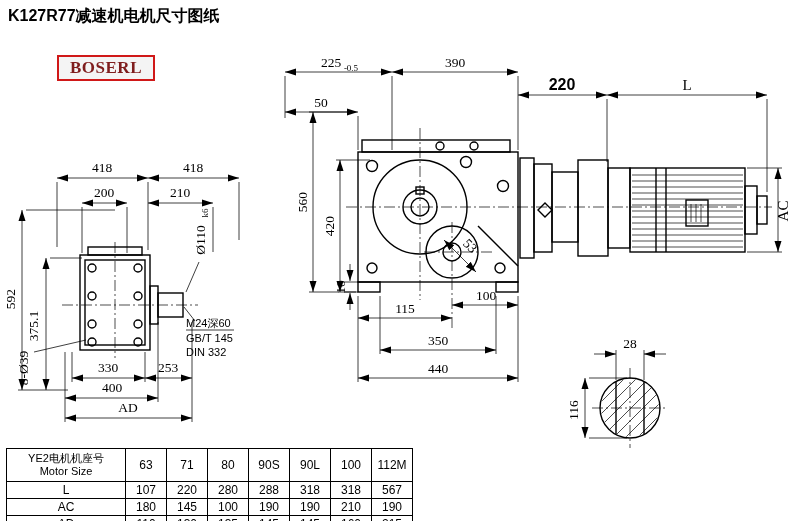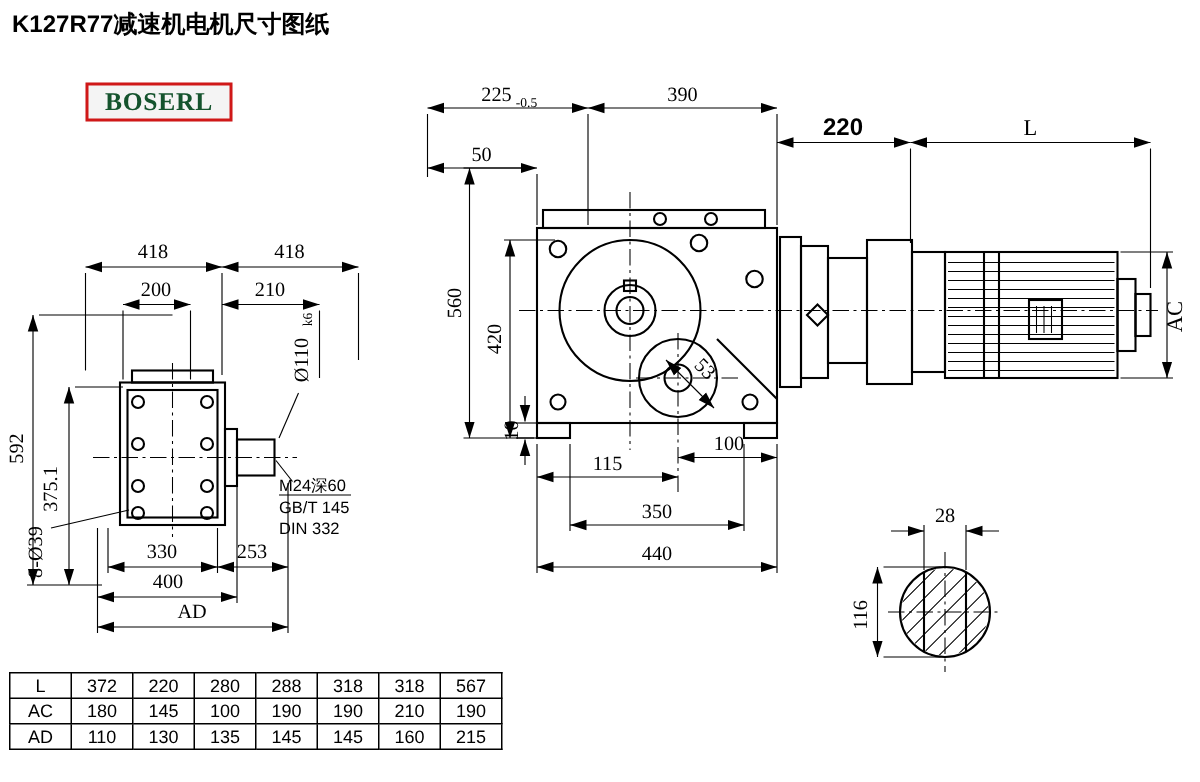--- a/index.html
+++ b/index.html
@@ -1,21 +1,21 @@
 <!DOCTYPE html>
 <html><head>
 <meta charset="utf-8">
 <style>
   html,body{margin:0;padding:0}
   body{width:800px;height:521px;overflow:hidden;position:relative;background:#fff;
        font-family:"Liberation Sans",sans-serif;color:#000}
   .page-title{position:absolute;left:8px;top:6px;font-size:16px;font-weight:700;
        font-family:"Liberation Sans",sans-serif;white-space:nowrap}
   .brand-logo{position:absolute;left:57px;top:55px;border:2px solid #d01818;background:#f4f4f4;
-       color:#14532d;font-family:"Liberation Serif",serif;font-weight:700;font-size:17px;
+       color:#7f1d1d;font-family:"Liberation Serif",serif;font-weight:700;font-size:17px;
        padding:1px 11px;letter-spacing:.5px}
   svg{position:absolute;left:0;top:0}
   .o{fill:none;stroke:#000;stroke-width:1.4}
   .t{fill:none;stroke:#000;stroke-width:.75}
   .c{fill:none;stroke:#000;stroke-width:.7;stroke-dasharray:11 3 2 3}
   .h{fill:none;stroke:#000;stroke-width:.7}
   svg text{font-family:"Liberation Serif",serif;font-size:13.5px;fill:#000;text-anchor:middle}
   .small{font-size:9px}
   .b220{font-family:"Liberation Sans",sans-serif;font-weight:700;font-size:16px}
   .big{font-size:15px}
@@ -236,23 +236,36 @@
     <text x="630" y="348">28</text>
     <text x="578" y="410" transform="rotate(-90 578 410)">116</text>
   </g>
 </svg>
 
 <div class="page-title">K127R77减速机电机尺寸图纸</div>
 <div class="brand-logo">BOSERL</div>
 
 <table class="spec-table">
   <tbody>
+      <tr class="hdr">
+    <td class="namecol">
+      <div>YE2电机机座号</div>
+      <div>Motor Size</div>
+    </td>
+    <td>63</td>
+    <td>71</td>
+    <td>80</td>
+    <td>90S</td>
+    <td>90L</td>
+    <td>100</td>
+    <td>112M</td>
+  </tr>
   <tr>
     <td>L</td>
-    <td>372</td>
+    <td>107</td>
     <td>220</td>
     <td>280</td>
     <td>288</td>
     <td>318</td>
     <td>318</td>
     <td>567</td>
   </tr>
   <tr>
     <td>AC</td>
     <td>180</td>

